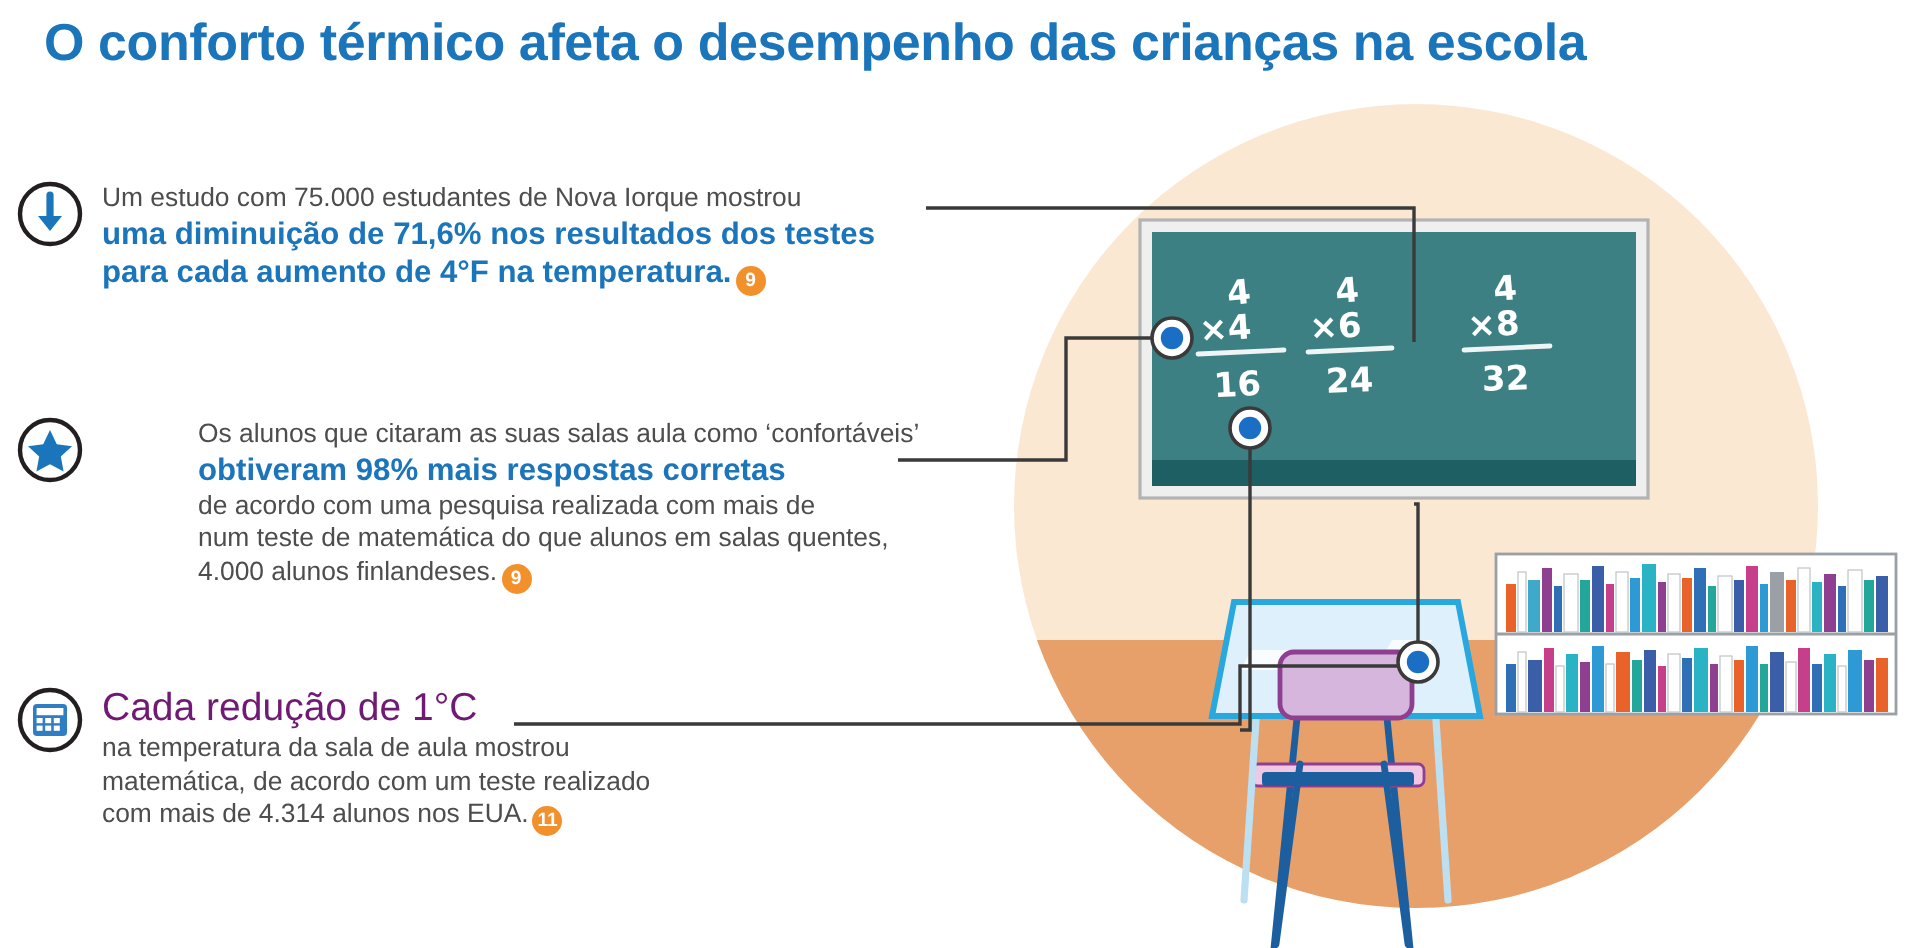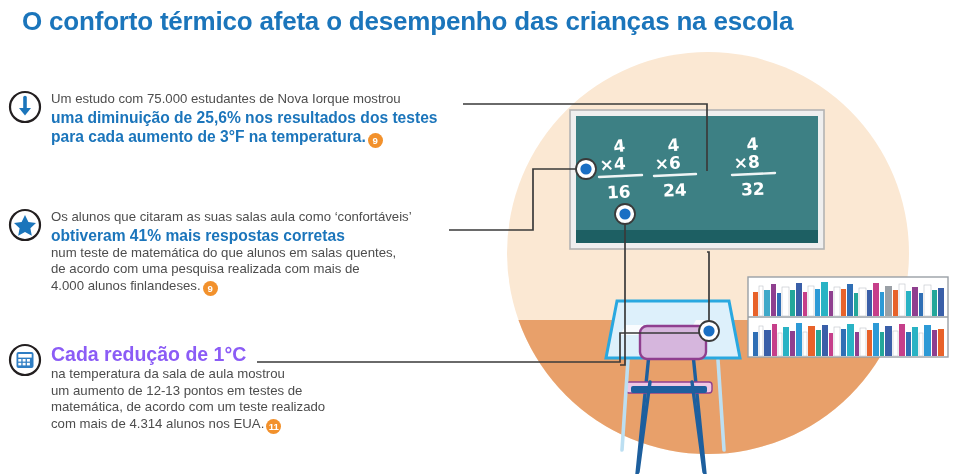--- a/index.html
+++ b/index.html
@@ -78,28 +78,28 @@
   .line-bold {
     font-size: 15.6px;
     line-height: 19px;
     font-weight: bold;
     color: #1b75bb;
     white-space: nowrap;
   }
   .line-bold-lg {
     font-size: 19.5px;
     line-height: 23px;
-    font-weight: bold;
-    color: #8b5cf6;
+    font-weight: normal;
+    color: #701a75;
     white-space: nowrap;
   }
 
   
   #block-1 { left: 8px;  top: 90px;  width: 470px; }
-  #block-2 { left: 8px;  top: 208px; width: 470px; }
+  #block-2 { left: 8px;  top: 208px; width: 470px; gap: 48px; }
   #block-3 { left: 8px;  top: 343px; width: 470px; }
 
   #block-1 .block-text { padding-top: 1px; }
   #block-2 .block-text { padding-top: 1px; }
   #block-3 .block-text { padding-top: 0px; }
 
   
   .ref {
     display: inline-block;
     width: 15px;
@@ -300,37 +300,37 @@
   <div class="block" id="block-1">
     <div class="icon-badge">
       <svg width="34" height="34" viewBox="0 0 34 34" xmlns="http://www.w3.org/2000/svg">
         <circle cx="17" cy="17" r="15" fill="#ffffff" stroke="#231f20" stroke-width="2.2"></circle>
         <path d="M17 7.5 L17 21.5" stroke="#1b75bb" stroke-width="3.6" stroke-linecap="round"></path>
         <path d="M11 18 L17 25.5 L23 18 Z" fill="#1b75bb"></path>
       </svg>
     </div>
     <div class="block-text">
       <div class="line-reg">Um estudo com 75.000 estudantes de Nova Iorque mostrou</div>
-      <div class="line-bold">uma diminuição de 25,6% nos resultados dos testes</div>
-      <div class="line-bold"><span>para cada aumento de 3°F na temperatura.</span><span class="ref">9</span></div>
+      <div class="line-bold">uma diminuição de 71,6% nos resultados dos testes</div>
+      <div class="line-bold"><span>para cada aumento de 4°F na temperatura.</span><span class="ref">9</span></div>
     </div>
   </div>
 
   <div class="block" id="block-2">
     <div class="icon-badge">
       <svg width="34" height="34" viewBox="0 0 34 34" xmlns="http://www.w3.org/2000/svg">
         <circle cx="17" cy="17" r="15" fill="#ffffff" stroke="#231f20" stroke-width="2.2"></circle>
         <path d="M17 7 L20.4 14.1 L28 15.1 L22.4 20.3 L23.8 27.8 L17 24.1 L10.2 27.8 L11.6 20.3 L6 15.1 L13.6 14.1 Z" fill="#1b75bb"></path>
       </svg>
     </div>
     <div class="block-text">
       <div class="line-reg">Os alunos que citaram as suas salas aula como ‘confortáveis’</div>
-      <div class="line-bold">obtiveram 41% mais respostas corretas</div>
+      <div class="line-bold">obtiveram 98% mais respostas corretas</div>
+      <div class="line-reg">de acordo com uma pesquisa realizada com mais de</div>
       <div class="line-reg">num teste de matemática do que alunos em salas quentes,</div>
-      <div class="line-reg">de acordo com uma pesquisa realizada com mais de</div>
       <div class="line-reg"><span>4.000 alunos finlandeses.</span><span class="ref">9</span></div>
     </div>
   </div>
 
   <div class="block" id="block-3">
     <div class="icon-badge">
       <svg width="34" height="34" viewBox="0 0 34 34" xmlns="http://www.w3.org/2000/svg">
         <circle cx="17" cy="17" r="15" fill="#ffffff" stroke="#231f20" stroke-width="2.2"></circle>
         <rect x="8.5" y="9" width="17" height="16" rx="2" fill="#2f7ec4"></rect>
         <rect x="10.3" y="11" width="13.4" height="3.6" fill="#ffffff"></rect>
@@ -340,19 +340,18 @@
           <rect x="18.9" y="16" width="3" height="2.6"></rect>
           <rect x="10.3" y="19.8" width="3" height="2.6"></rect>
           <rect x="14.6" y="19.8" width="3" height="2.6"></rect>
           <rect x="18.9" y="19.8" width="3" height="2.6"></rect>
         </g>
       </svg>
     </div>
     <div class="block-text">
       <div class="line-bold-lg">Cada redução de 1°C</div>
       <div class="line-reg">na temperatura da sala de aula mostrou</div>
-      <div class="line-reg">um aumento de 12-13 pontos em testes de</div>
       <div class="line-reg">matemática, de acordo com um teste realizado</div>
       <div class="line-reg"><span>com mais de 4.314 alunos nos EUA.</span><span class="ref">11</span></div>
     </div>
   </div>
 
 </div>
 
 </body></html>

